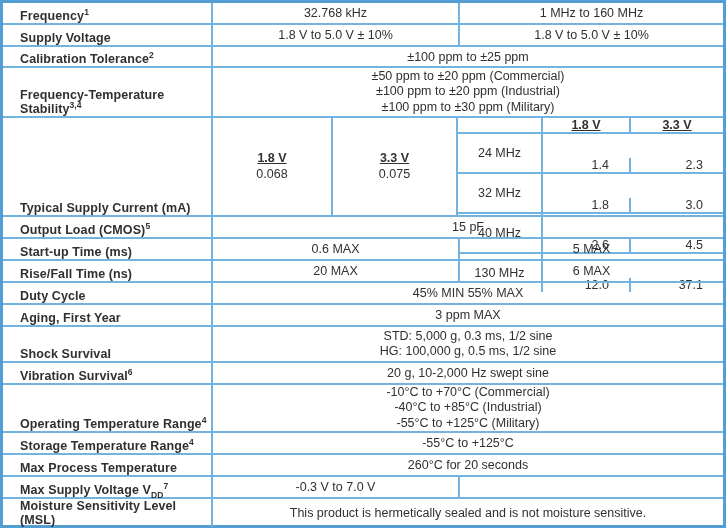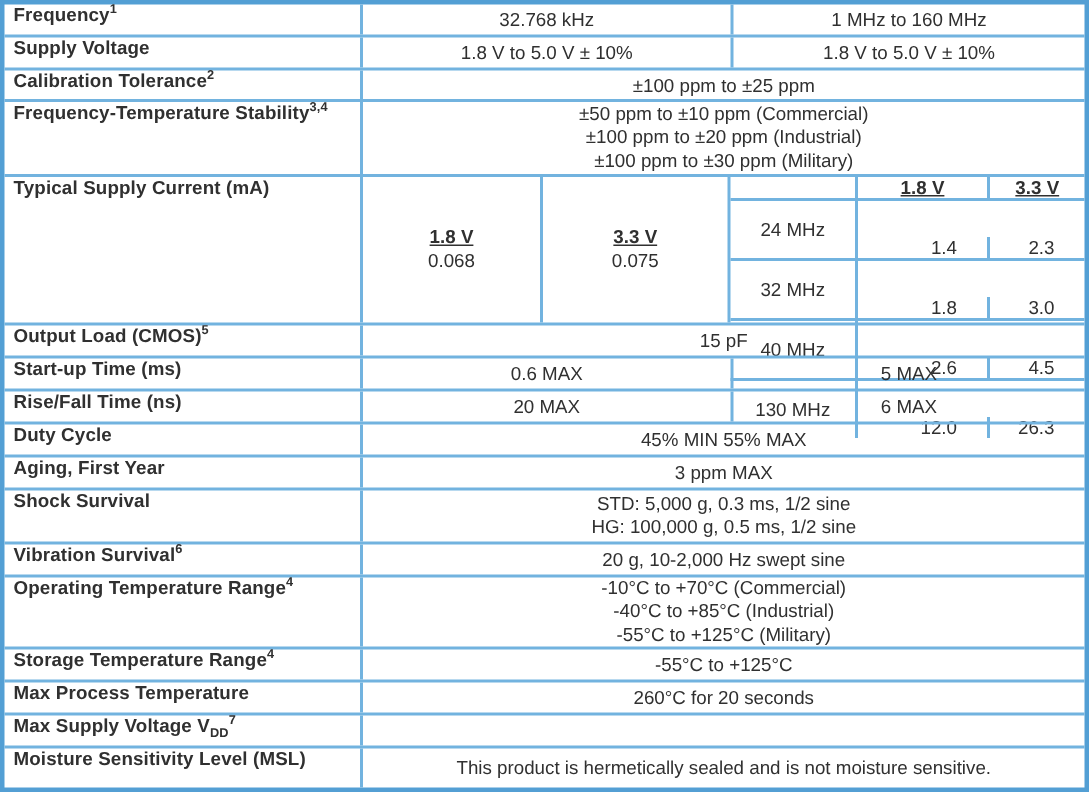--- a/index.html
+++ b/index.html
@@ -15,24 +15,24 @@
   }
   .spec-table{
     width:726px;height:528px;
     border:3px solid var(--outer);
     background:#fff;
     display:flex;flex-direction:column;
   }
   .row{display:flex;flex:none;border-bottom:2px solid var(--inner);}
   .row:last-child{border-bottom:none;}
   .lbl{
-    width:239px;flex:none;
+    width:210px;flex:none;
     border-right:2px solid var(--inner);
-    display:flex;align-items:flex-start;
-    padding-left:6px;font-weight:bold;
+    display:flex;align-items:flex-end;
+    padding-left:17px;font-weight:bold;
     letter-spacing:0.1px;
   }
   sup{font-size:8.5px;vertical-align:super;line-height:0;}
   sub{font-size:8.5px;vertical-align:sub;line-height:0;}
   .c{display:flex;align-items:center;justify-content:center;text-align:center;}
   .w1{width:247px;flex:none;border-right:2px solid var(--inner);}
   .w2{flex:1;}
   .span{flex:1;}
   .stack{flex-direction:column;justify-content:center;line-height:15.5px;}
   
@@ -75,21 +75,21 @@
         <span><span>Calibration Tolerance</span><sup>2</sup></span>
       </div>
     <div class="c span">±100 ppm to ±25 ppm</div>
   </div>
 
   <div class="row" style="height:50px">
     <div class="lbl">
         <span><span>Frequency-Temperature Stability</span><sup>3,4</sup></span>
       </div>
     <div class="c span stack">
-      <span>±50 ppm to ±10 ppm (Commercial)</span>
+      <span>±50 ppm to ±20 ppm (Commercial)</span>
       <span>±100 ppm to ±20 ppm (Industrial)</span>
       <span>±100 ppm to ±30 ppm (Military)</span>
     </div>
   </div>
 
   <div class="row" style="height:99px">
     <div class="lbl">
         <span>Typical Supply Current (mA)</span>
       </div>
     <div class="c sc-a stack">
@@ -117,21 +117,21 @@
         <div class="stc stc3 num">3.0</div>
       </div>
       <div class="strow">
         <div class="stc stc1">40 MHz</div>
         <div class="stc stc2 num">2.6</div>
         <div class="stc stc3 num">4.5</div>
       </div>
       <div class="strow">
         <div class="stc stc1">130 MHz</div>
         <div class="stc stc2 num">12.0</div>
-        <div class="stc stc3 num">26.3</div>
+        <div class="stc stc3 num">37.1</div>
       </div>
     </div>
   </div>
 
   <div class="row" style="height:22px">
     <div class="lbl">
         <span><span>Output Load (CMOS)</span><sup>5</sup></span>
       </div>
     <div class="c span">15 pF</div>
   </div>
@@ -205,20 +205,21 @@
     <div class="lbl">
         <span>Max Process Temperature</span>
       </div>
     <div class="c span">260°C for 20 seconds</div>
   </div>
 
   <div class="row" style="height:22px">
     <div class="lbl">
         <span><span>Max Supply Voltage V</span><sub>DD</sub><sup>7</sup></span>
       </div>
+    <div class="c w1">-0.3 V to 7.0 V</div>
   </div>
 
   <div class="row" style="flex:1">
     <div class="lbl">
         <span>Moisture Sensitivity Level (MSL)</span>
       </div>
     <div class="c span">This product is hermetically sealed and is not moisture sensitive.</div>
   </div>
 
 </div>

